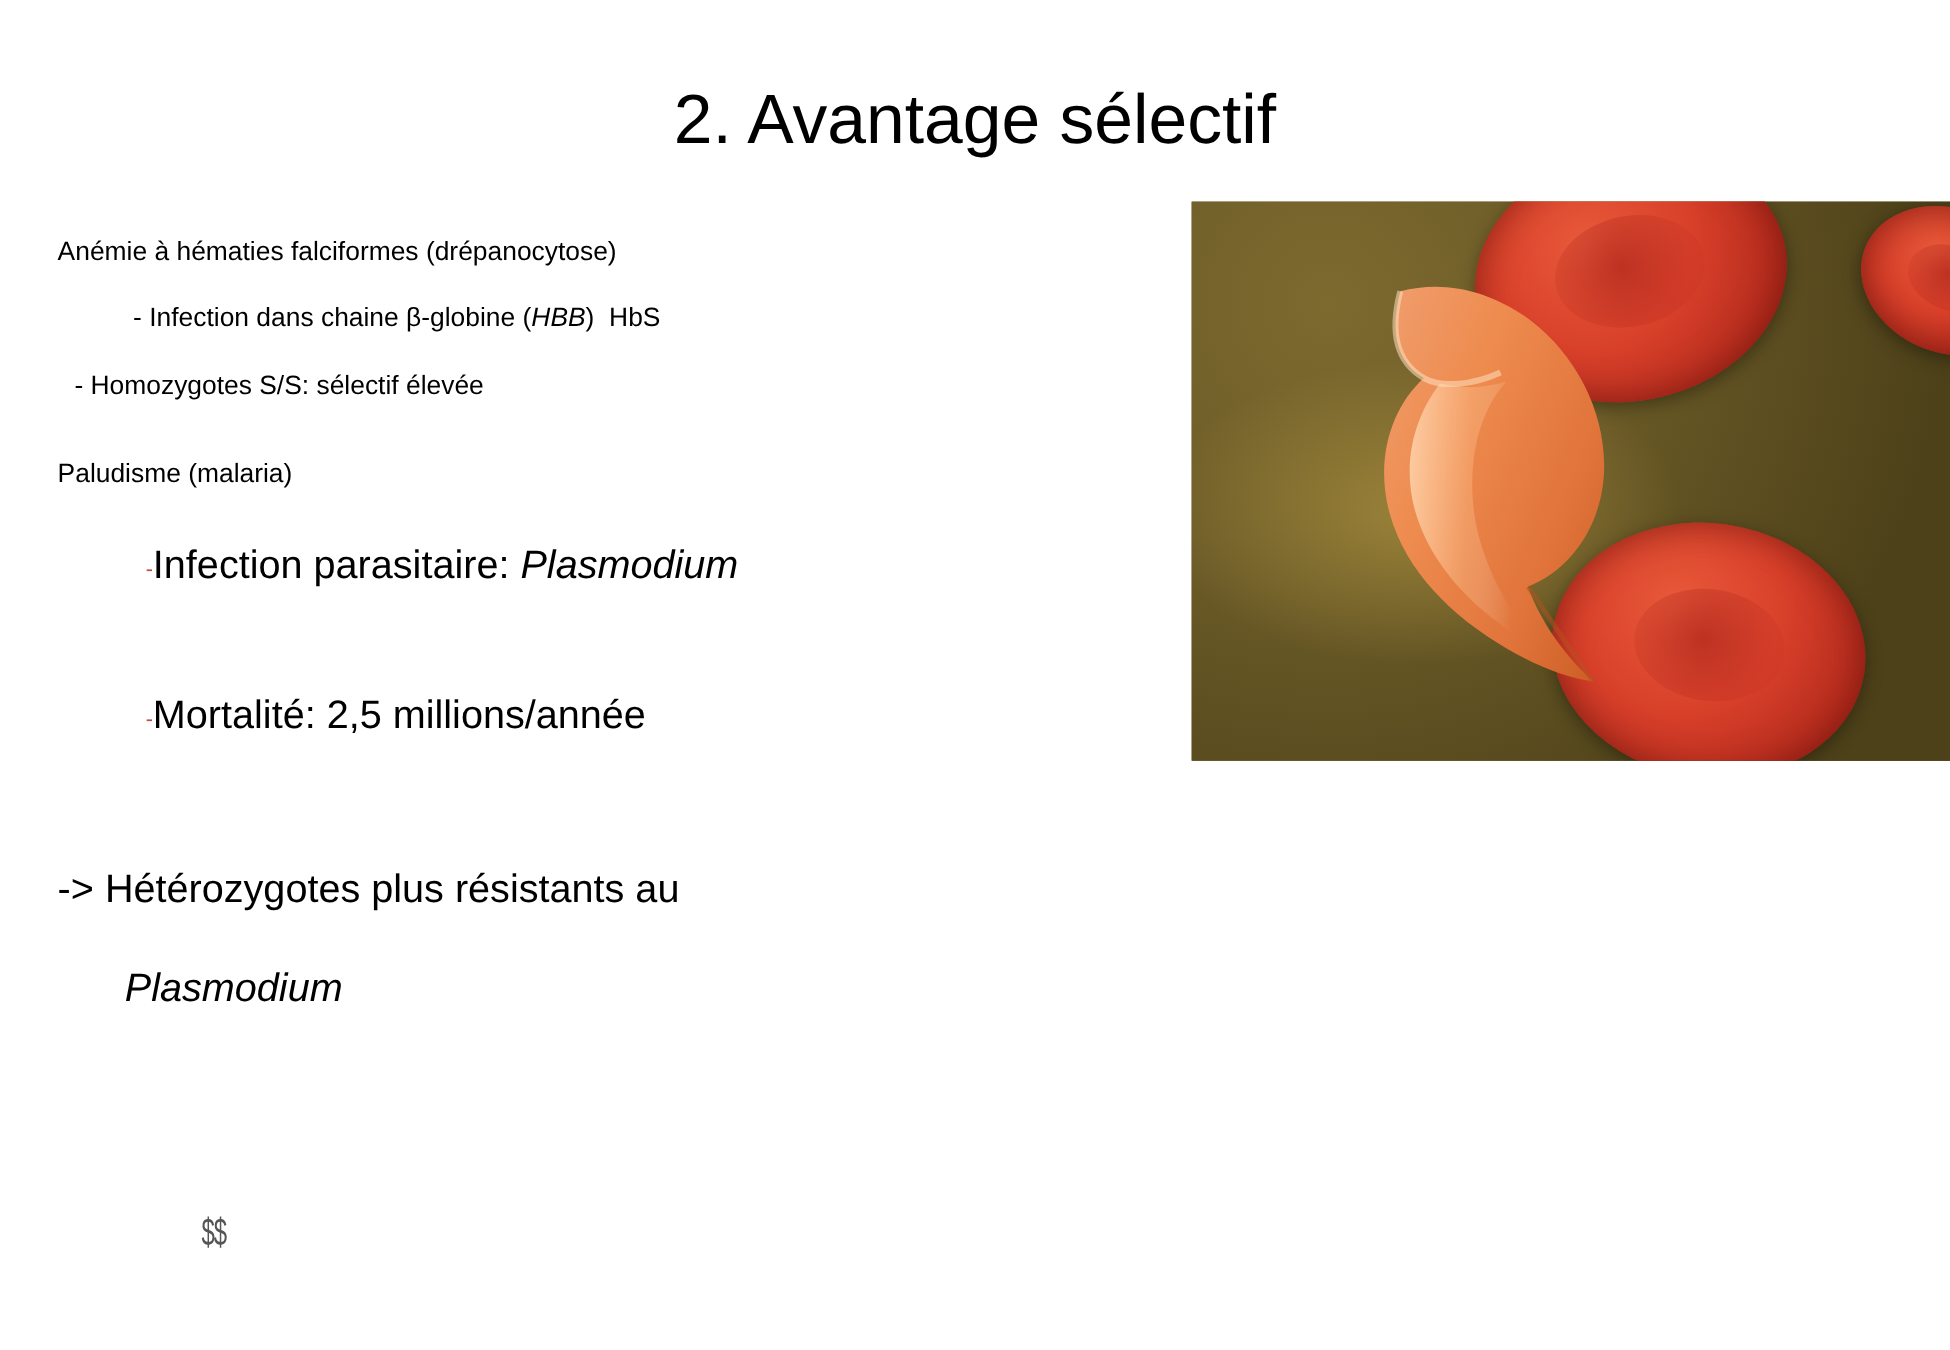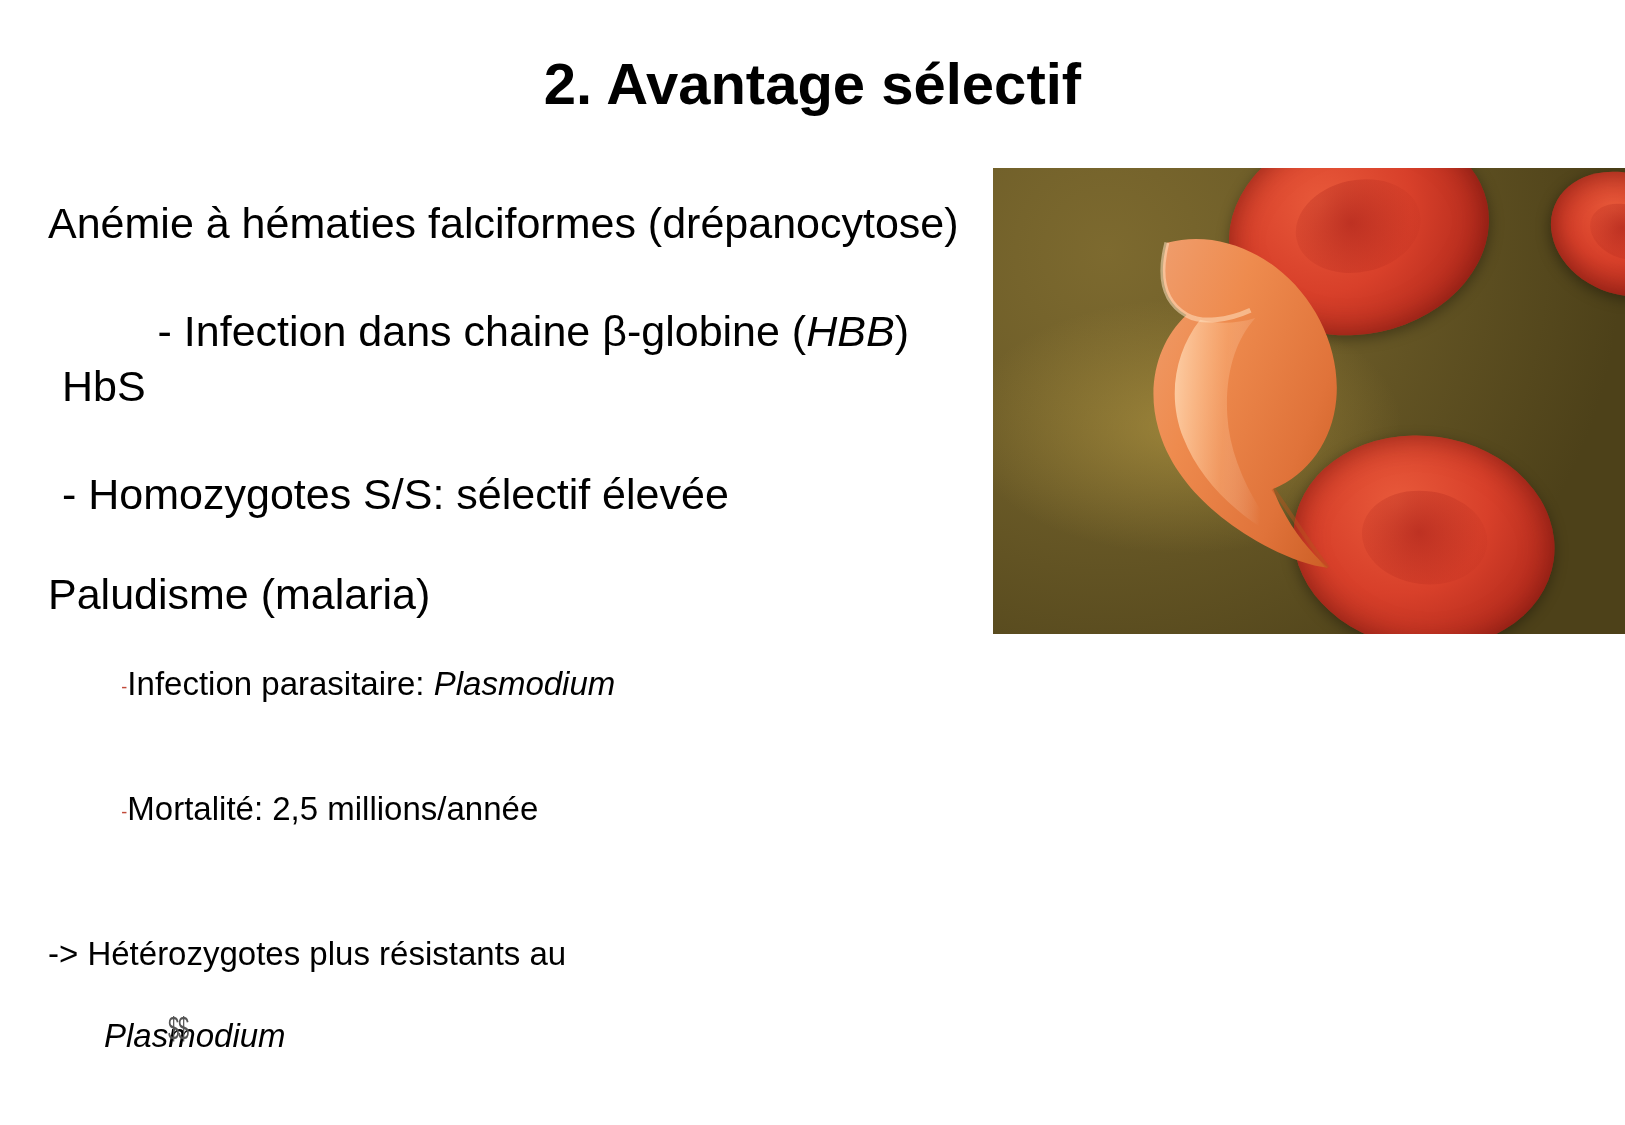--- a/index.html
+++ b/index.html
@@ -18,26 +18,26 @@
 
   .slide {
     position: absolute;
     inset: 0;
     background: #ffffff;
   }
 
   
   .slide-title {
     position: absolute;
-    top: 52px;
+    top: 68px;
     left: 0;
     width: 1625px;
     text-align: center;
     font-size: 58px;
-    font-weight: bold;
+    font-weight: normal;
     letter-spacing: 0px;
     line-height: 1.1;
     color: #000000;
   }
 
   
   .content-left {
     position: absolute;
     top: 196px;
     left: 36px;
@@ -50,21 +50,21 @@
     line-height: 1.2;
     margin: 0 0 26px 0;
     padding-left: 2px;
   }
 
   .block {
     margin: 0;
   }
 
   .line {
-    font-size: 43px;
+    font-size: 22px;
     line-height: 1.26;
     white-space: pre-wrap;
   }
 
   .line.indent-0 { padding-left: 12px; }
   .line.indent-1 { padding-left: 26px; }
 
   .line em, .italic {
     font-style: italic;
     margin-top: 39px;

